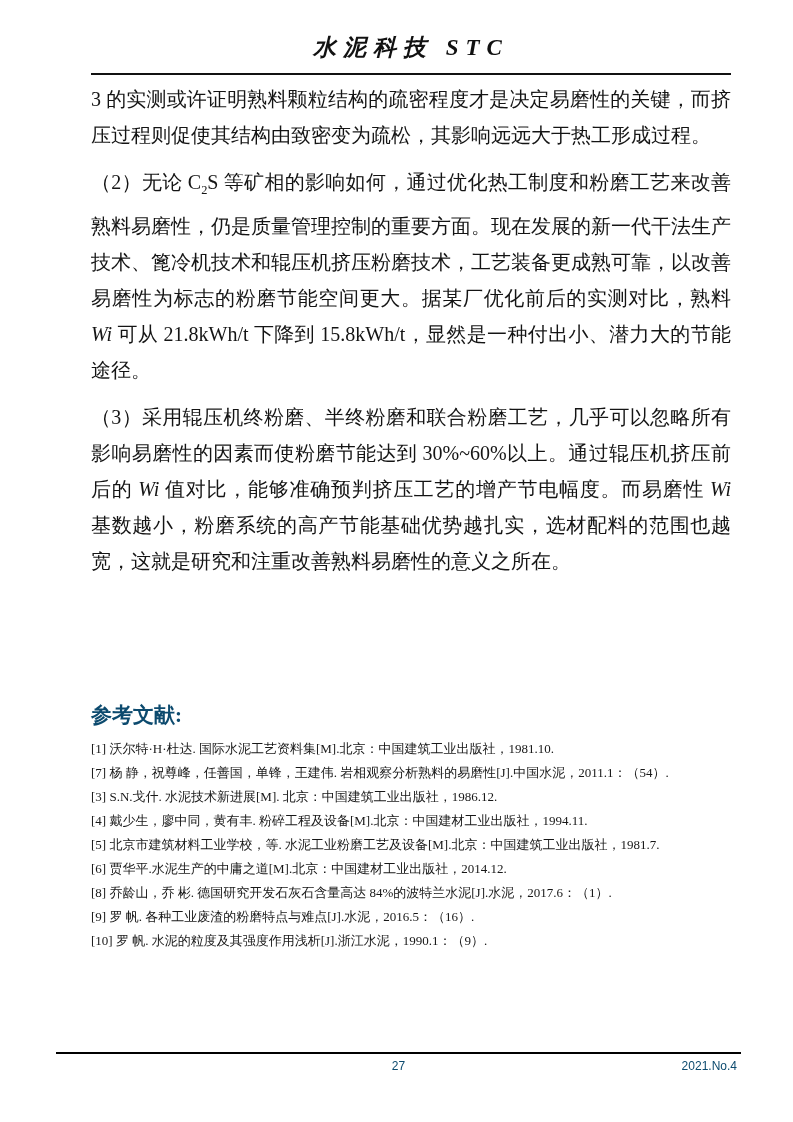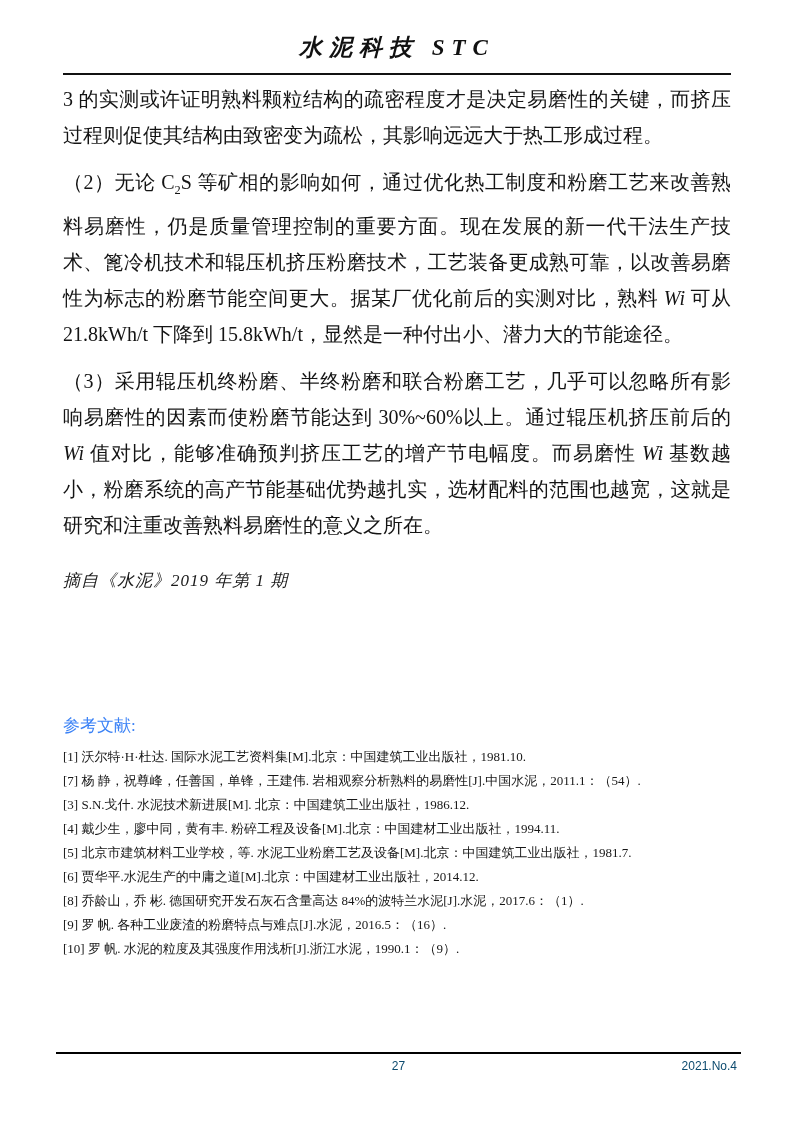--- a/index.html
+++ b/index.html
@@ -7,21 +7,21 @@
     position: relative;
     width: 793px;
     height: 1122px;
     margin: 0 auto;
     background: #ffffff;
     font-family: "Liberation Serif", serif;
     color: #1c1c1c;
     overflow: hidden;
     box-sizing: border-box;
   }
-  .content { padding: 0 62px 0 63px; }
+  .content { padding: 0 62px 0 63px; margin-left: 28px; }
 
   
   .masthead { text-align: center; padding-top: 32px; }
   .masthead-title {
     display: inline-block;
     font-size: 23px;
     font-weight: bold;
     font-style: italic;
     letter-spacing: 7px;
     color: #111;
@@ -50,23 +50,23 @@
     margin-top: 26px;
     font-size: 17px;
     font-style: italic;
     color: #1a1a1a;
     letter-spacing: 1px;
   }
 
   
   .references { margin-top: 122px; }
   .references-heading {
-    font-size: 17px;
-    font-weight: normal;
-    color: #3b82f6;
+    font-size: 21px;
+    font-weight: bold;
+    color: #0c4a6e;
     margin: 0 0 8px 0;
   }
   .reference-item {
     font-size: 13px;
     line-height: 24px;
     color: #171717;
     margin: 0;
   }
 
   
@@ -102,21 +102,20 @@
     <div class="masthead">
       <span class="masthead-title">水泥科技 STC</span>
       <div class="header-rule"></div>
     </div>
 
     <div class="body-text">
       <p class="para"><span class="seg-n">3 的实测或许证明熟料颗粒结构的疏密程度才是决定易磨性的关键，而挤压过程则促使其结构由致密变为疏松，其影响远远大于热工形成过程。</span></p>
       <p class="para"><span class="seg-n">（2）无论 C</span><span class="seg-sub">2</span><span class="seg-n">S 等矿相的影响如何，通过优化热工制度和粉磨工艺来改善熟料易磨性，仍是质量管理控制的重要方面。现在发展的新一代干法生产技术、篦冷机技术和辊压机挤压粉磨技术，工艺装备更成熟可靠，以改善易磨性为标志的粉磨节能空间更大。据某厂优化前后的实测对比，熟料 </span><span class="seg-i">Wi</span><span class="seg-n"> 可从 21.8kWh/t 下降到 15.8kWh/t，显然是一种付出小、潜力大的节能途径。</span></p>
       <p class="para"><span class="seg-n">（3）采用辊压机终粉磨、半终粉磨和联合粉磨工艺，几乎可以忽略所有影响易磨性的因素而使粉磨节能达到 30%~60%以上。通过辊压机挤压前后的 </span><span class="seg-i">Wi</span><span class="seg-n"> 值对比，能够准确预判挤压工艺的增产节电幅度。而易磨性 </span><span class="seg-i">Wi</span><span class="seg-n"> 基数越小，粉磨系统的高产节能基础优势越扎实，选材配料的范围也越宽，这就是研究和注重改善熟料易磨性的意义之所在。</span></p>
 
-      <div class="source-note">摘自《水泥》2019 年第 1 期</div>
     </div>
 
     <div class="references">
       <p class="references-heading">参考文献:</p>
       <p class="reference-item">[1] 沃尔特·H·杜达. 国际水泥工艺资料集[M].北京：中国建筑工业出版社，1981.10.</p>
       <p class="reference-item">[7] 杨 静，祝尊峰，任善国，单锋，王建伟. 岩相观察分析熟料的易磨性[J].中国水泥，2011.1：（54）.</p>
       <p class="reference-item">[3] S.N.戈什. 水泥技术新进展[M]. 北京：中国建筑工业出版社，1986.12.</p>
       <p class="reference-item">[4] 戴少生，廖中同，黄有丰. 粉碎工程及设备[M].北京：中国建材工业出版社，1994.11.</p>
       <p class="reference-item">[5] 北京市建筑材料工业学校，等. 水泥工业粉磨工艺及设备[M].北京：中国建筑工业出版社，1981.7.</p>
       <p class="reference-item">[6] 贾华平.水泥生产的中庸之道[M].北京：中国建材工业出版社，2014.12.</p>

